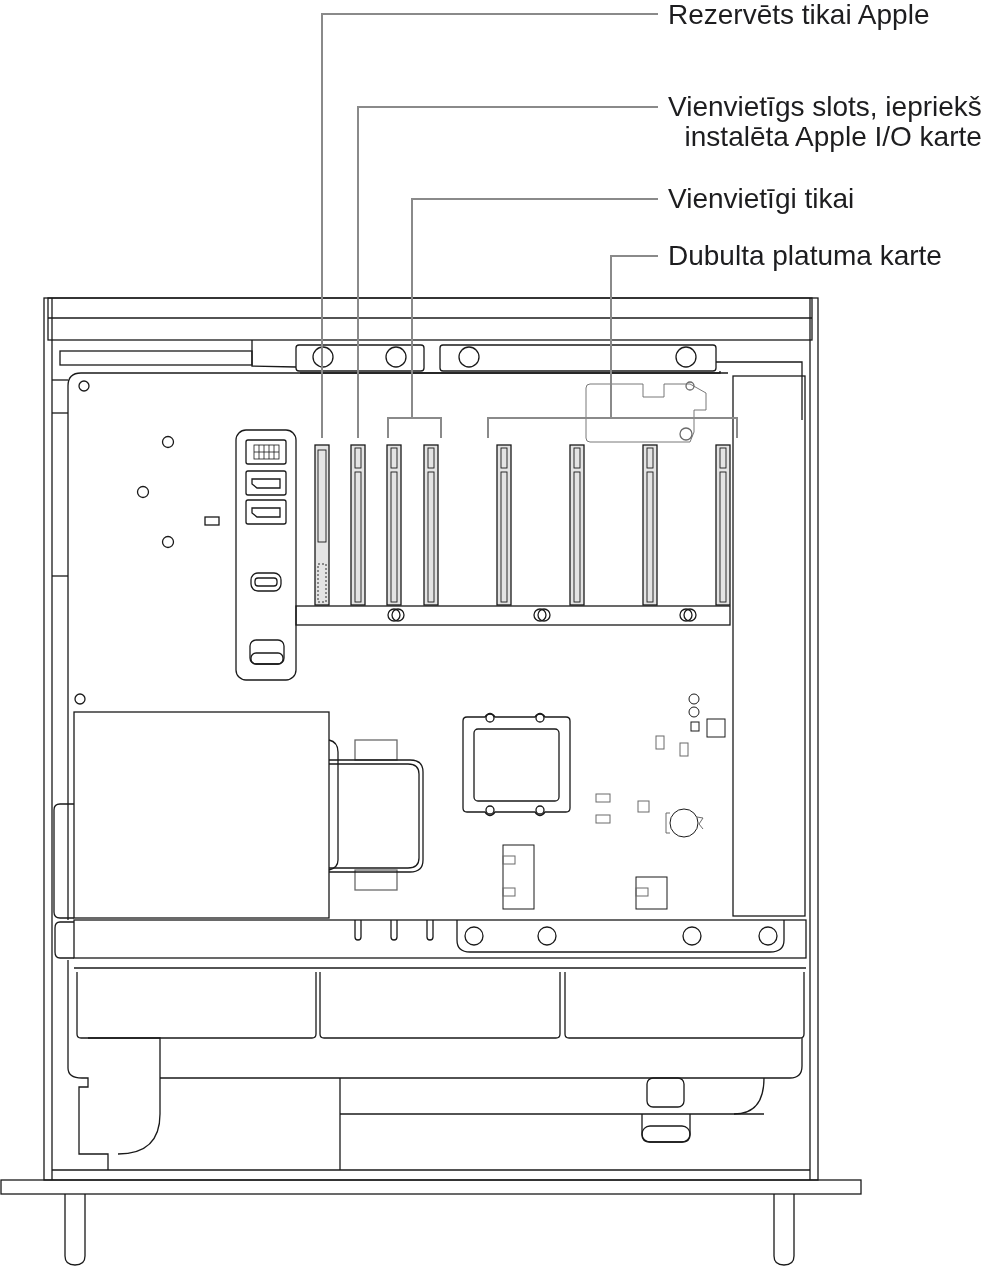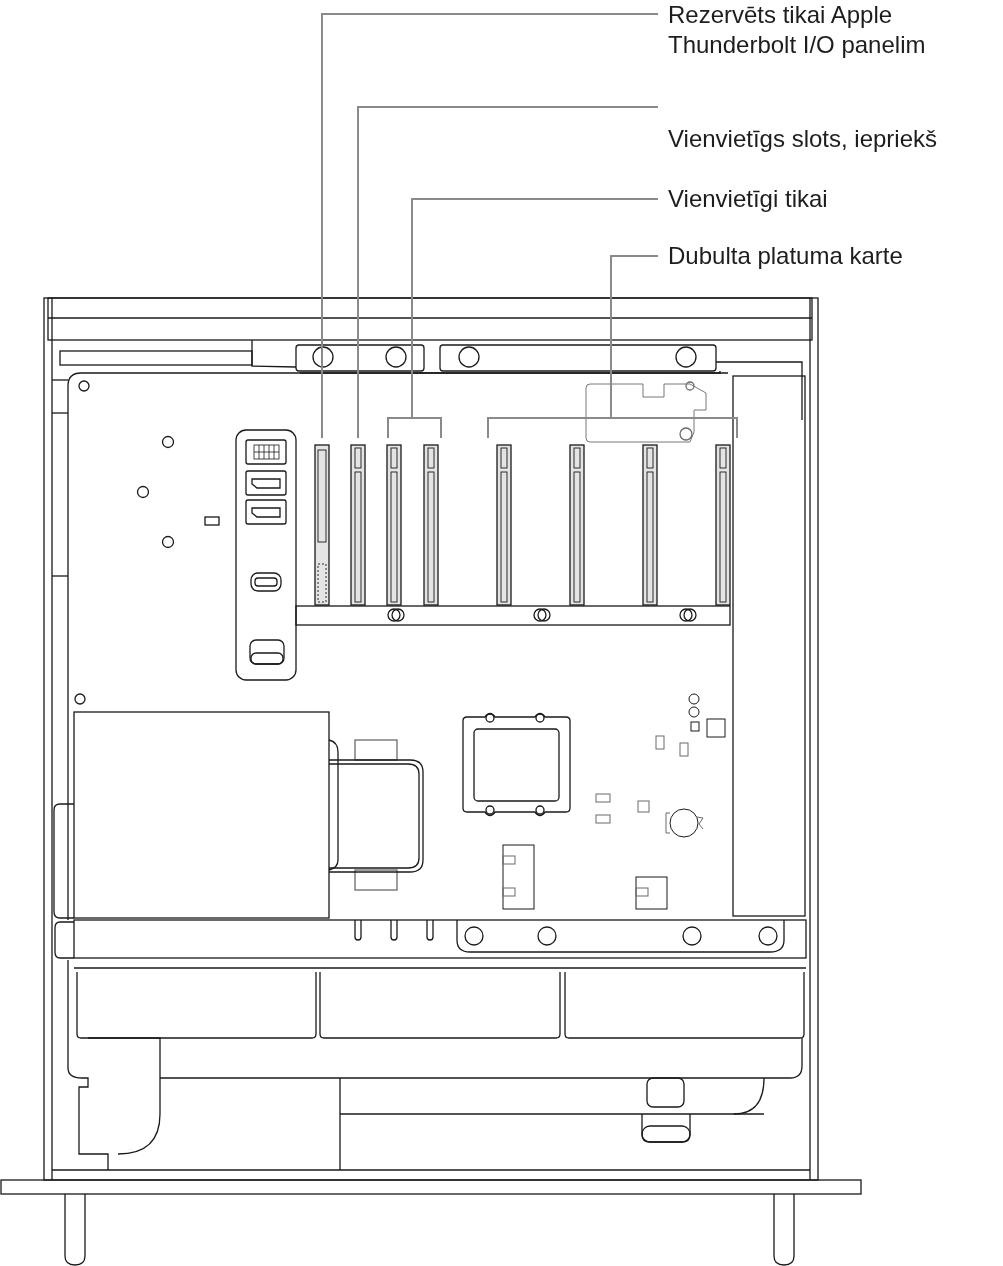--- a/index.html
+++ b/index.html
@@ -1,20 +1,20 @@
 <!DOCTYPE html>
 <html><head>
 <meta charset="utf-8">
 <style>
   html, body { margin: 0; padding: 0; background: #ffffff; }
   body { width: 1003px; height: 1266px; position: relative; overflow: hidden;
          font-family: "Liberation Sans", "DejaVu Sans", sans-serif; }
   #diagram { position: absolute; left: 0; top: 0; }
-  .callout-label { position: absolute; left: 668px; font-size: 24px; line-height: 30px;
-                   color: #1d1d1f; white-space: nowrap; }
+  .callout-label { position: absolute; left: 668px; font-size: 28px; line-height: 30px;
+                   color: #1d1d1f; white-space: nowrap; text-align: right; }
   .callout-label span { display: block; }
 </style>
 </head>
 <body>
 
 <svg id="diagram" width="1003" height="1266" viewBox="0 0 1003 1266" xmlns="http://www.w3.org/2000/svg">
   <g fill="none" stroke="#1a1a1a" stroke-width="1.3">
 
     <g>
       <rect x="44" y="298" width="774" height="882"></rect>
@@ -196,23 +196,23 @@
     <path d="M358 438 L358 107 L658 107"></path>
     <path d="M412 418 L412 199 L658 199"></path>
     <path d="M388 438 L388 418 L441 418 L441 438"></path>
     <path d="M611 418 L611 256 L658 256"></path>
     <path d="M488 438 L488 418 L737 418 L737 438"></path>
   </g>
 </svg>
 
 <div class="callout-label" style="top:0px;">
   <span>Rezervēts tikai Apple</span>
-  <span>Thunderbolt I/O panelim</span>
-</div>
-<div class="callout-label" style="top:92px;margin-top:32px;">
+</div>
+<div class="callout-label" style="top:92px;">
   <span>Vienvietīgs slots, iepriekš</span>
+  <span>instalēta Apple I/O karte</span>
 </div>
 <div class="callout-label" style="top:184px;">
   <span>Vienvietīgi tikai</span>
 </div>
 <div class="callout-label" style="top:241px;">
   <span>Dubulta platuma karte</span>
 </div>
 
 </body></html>

